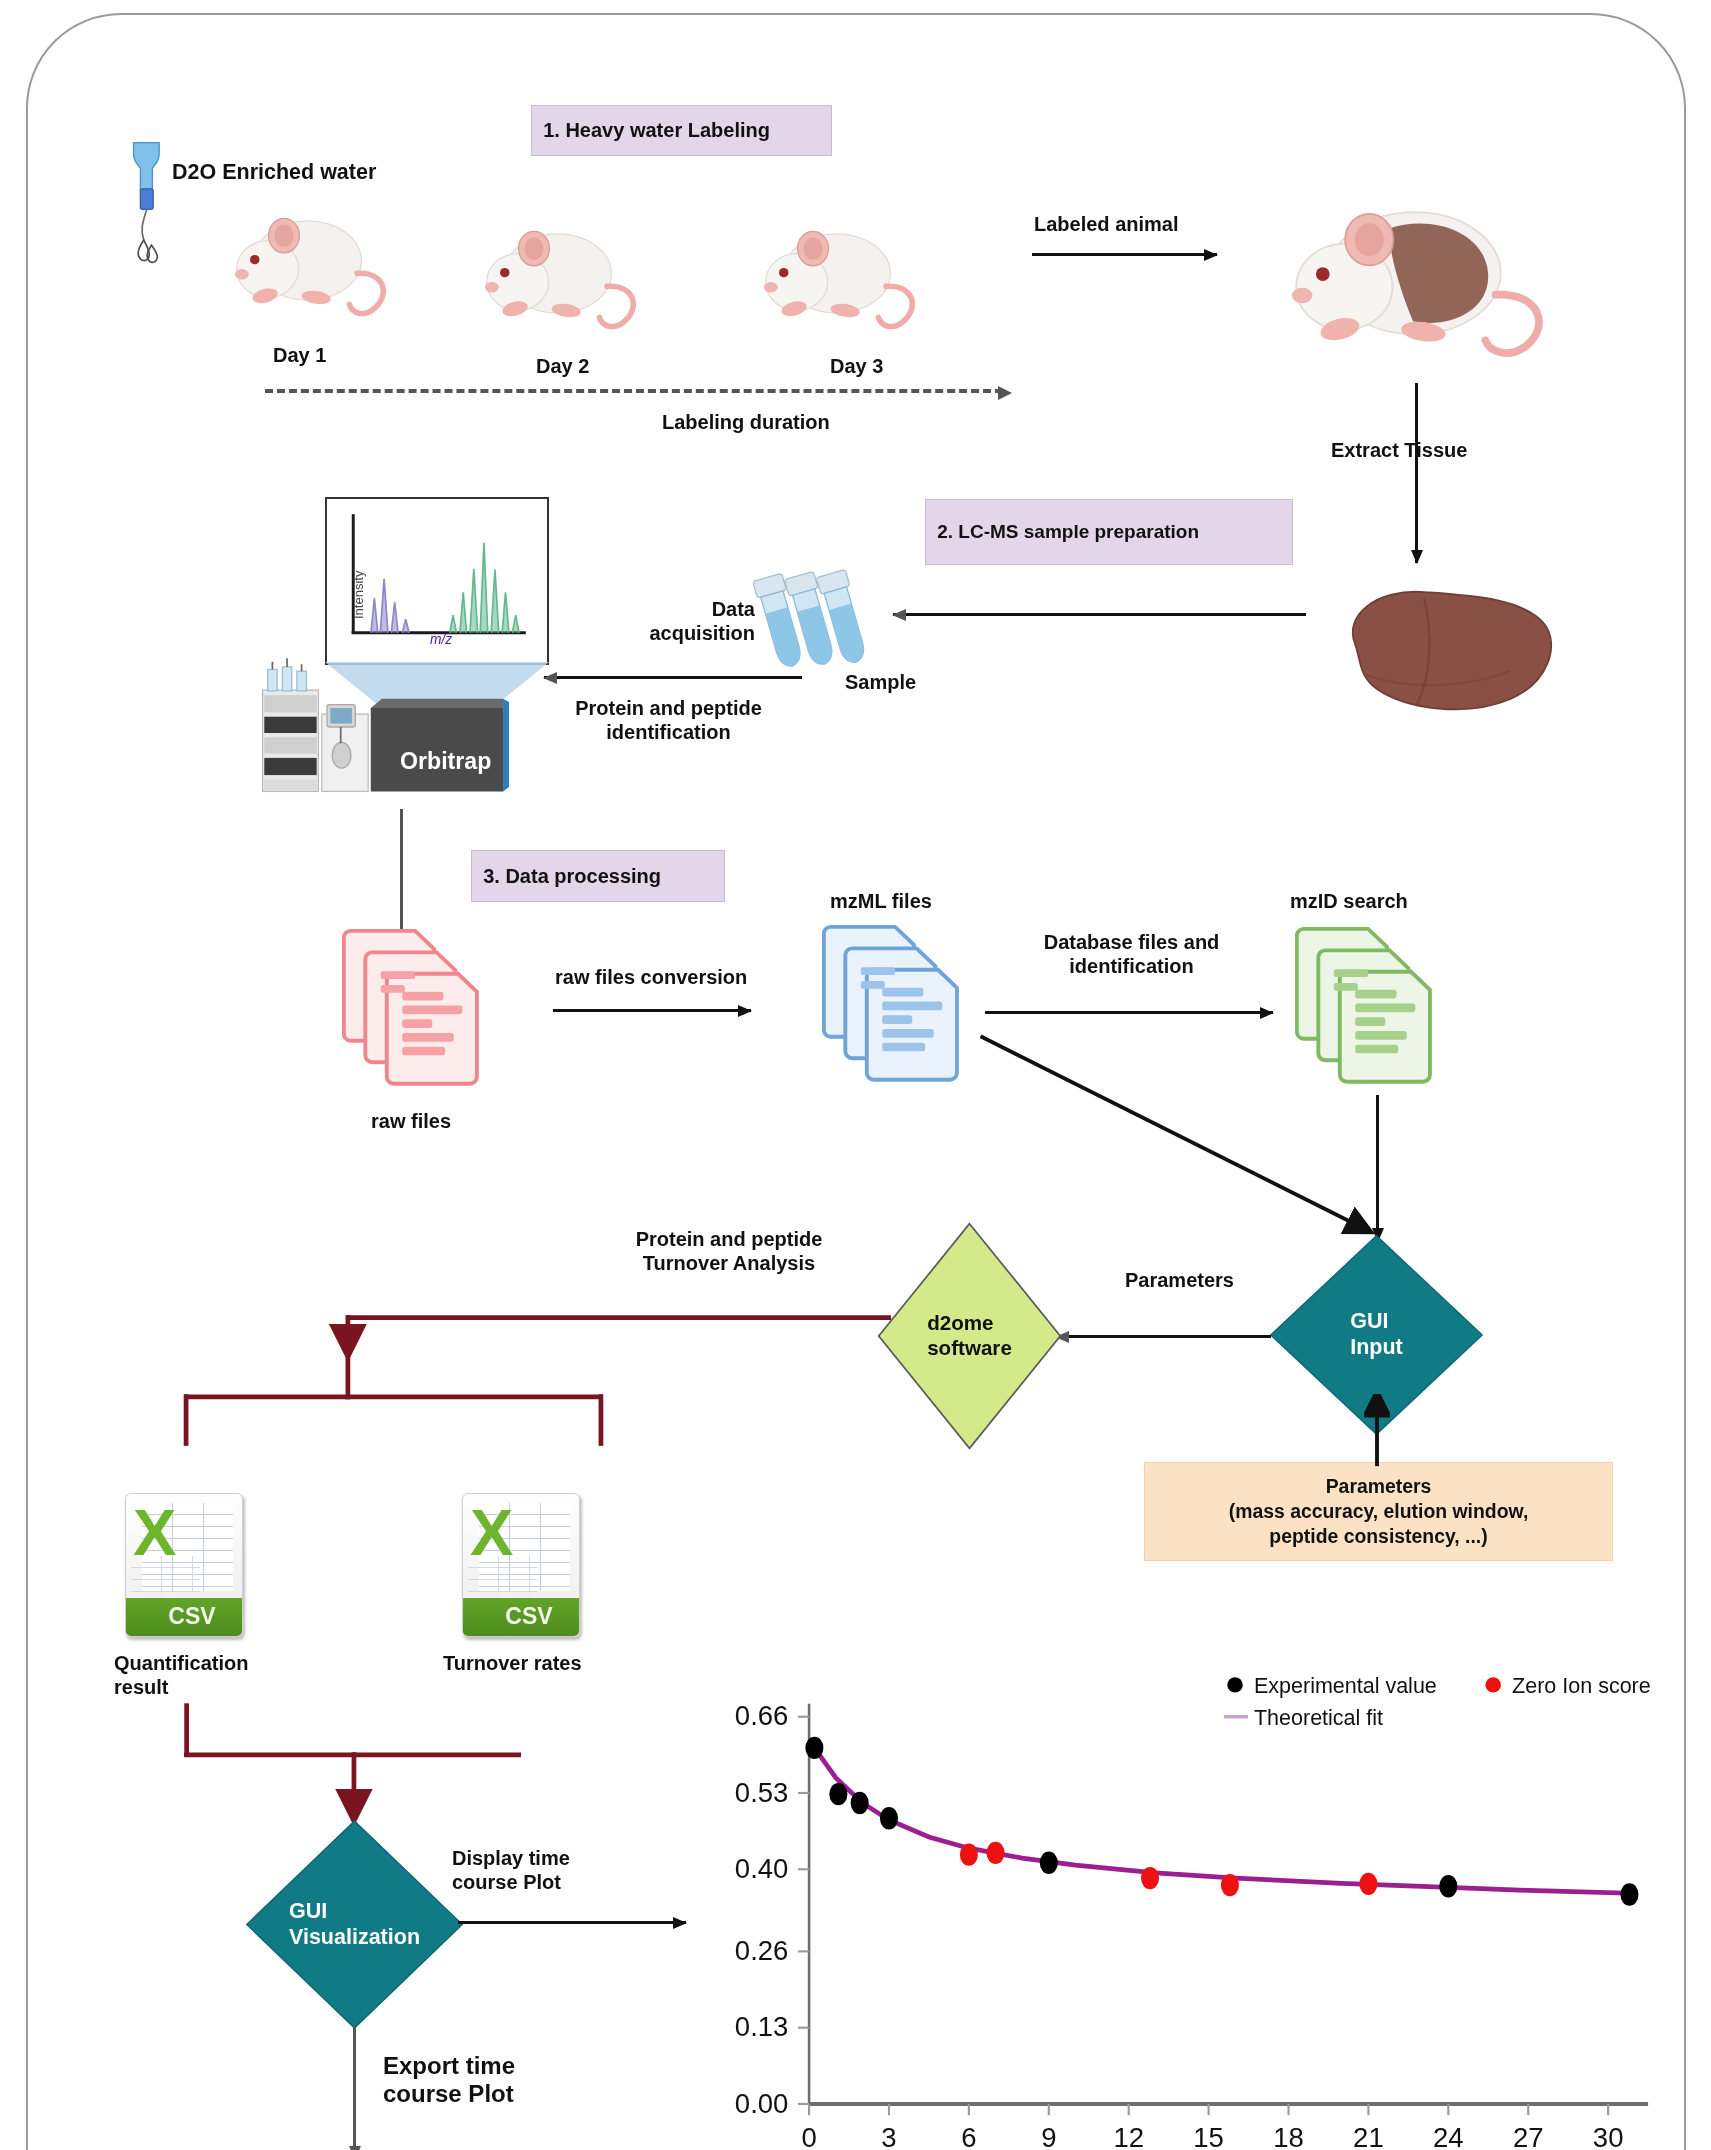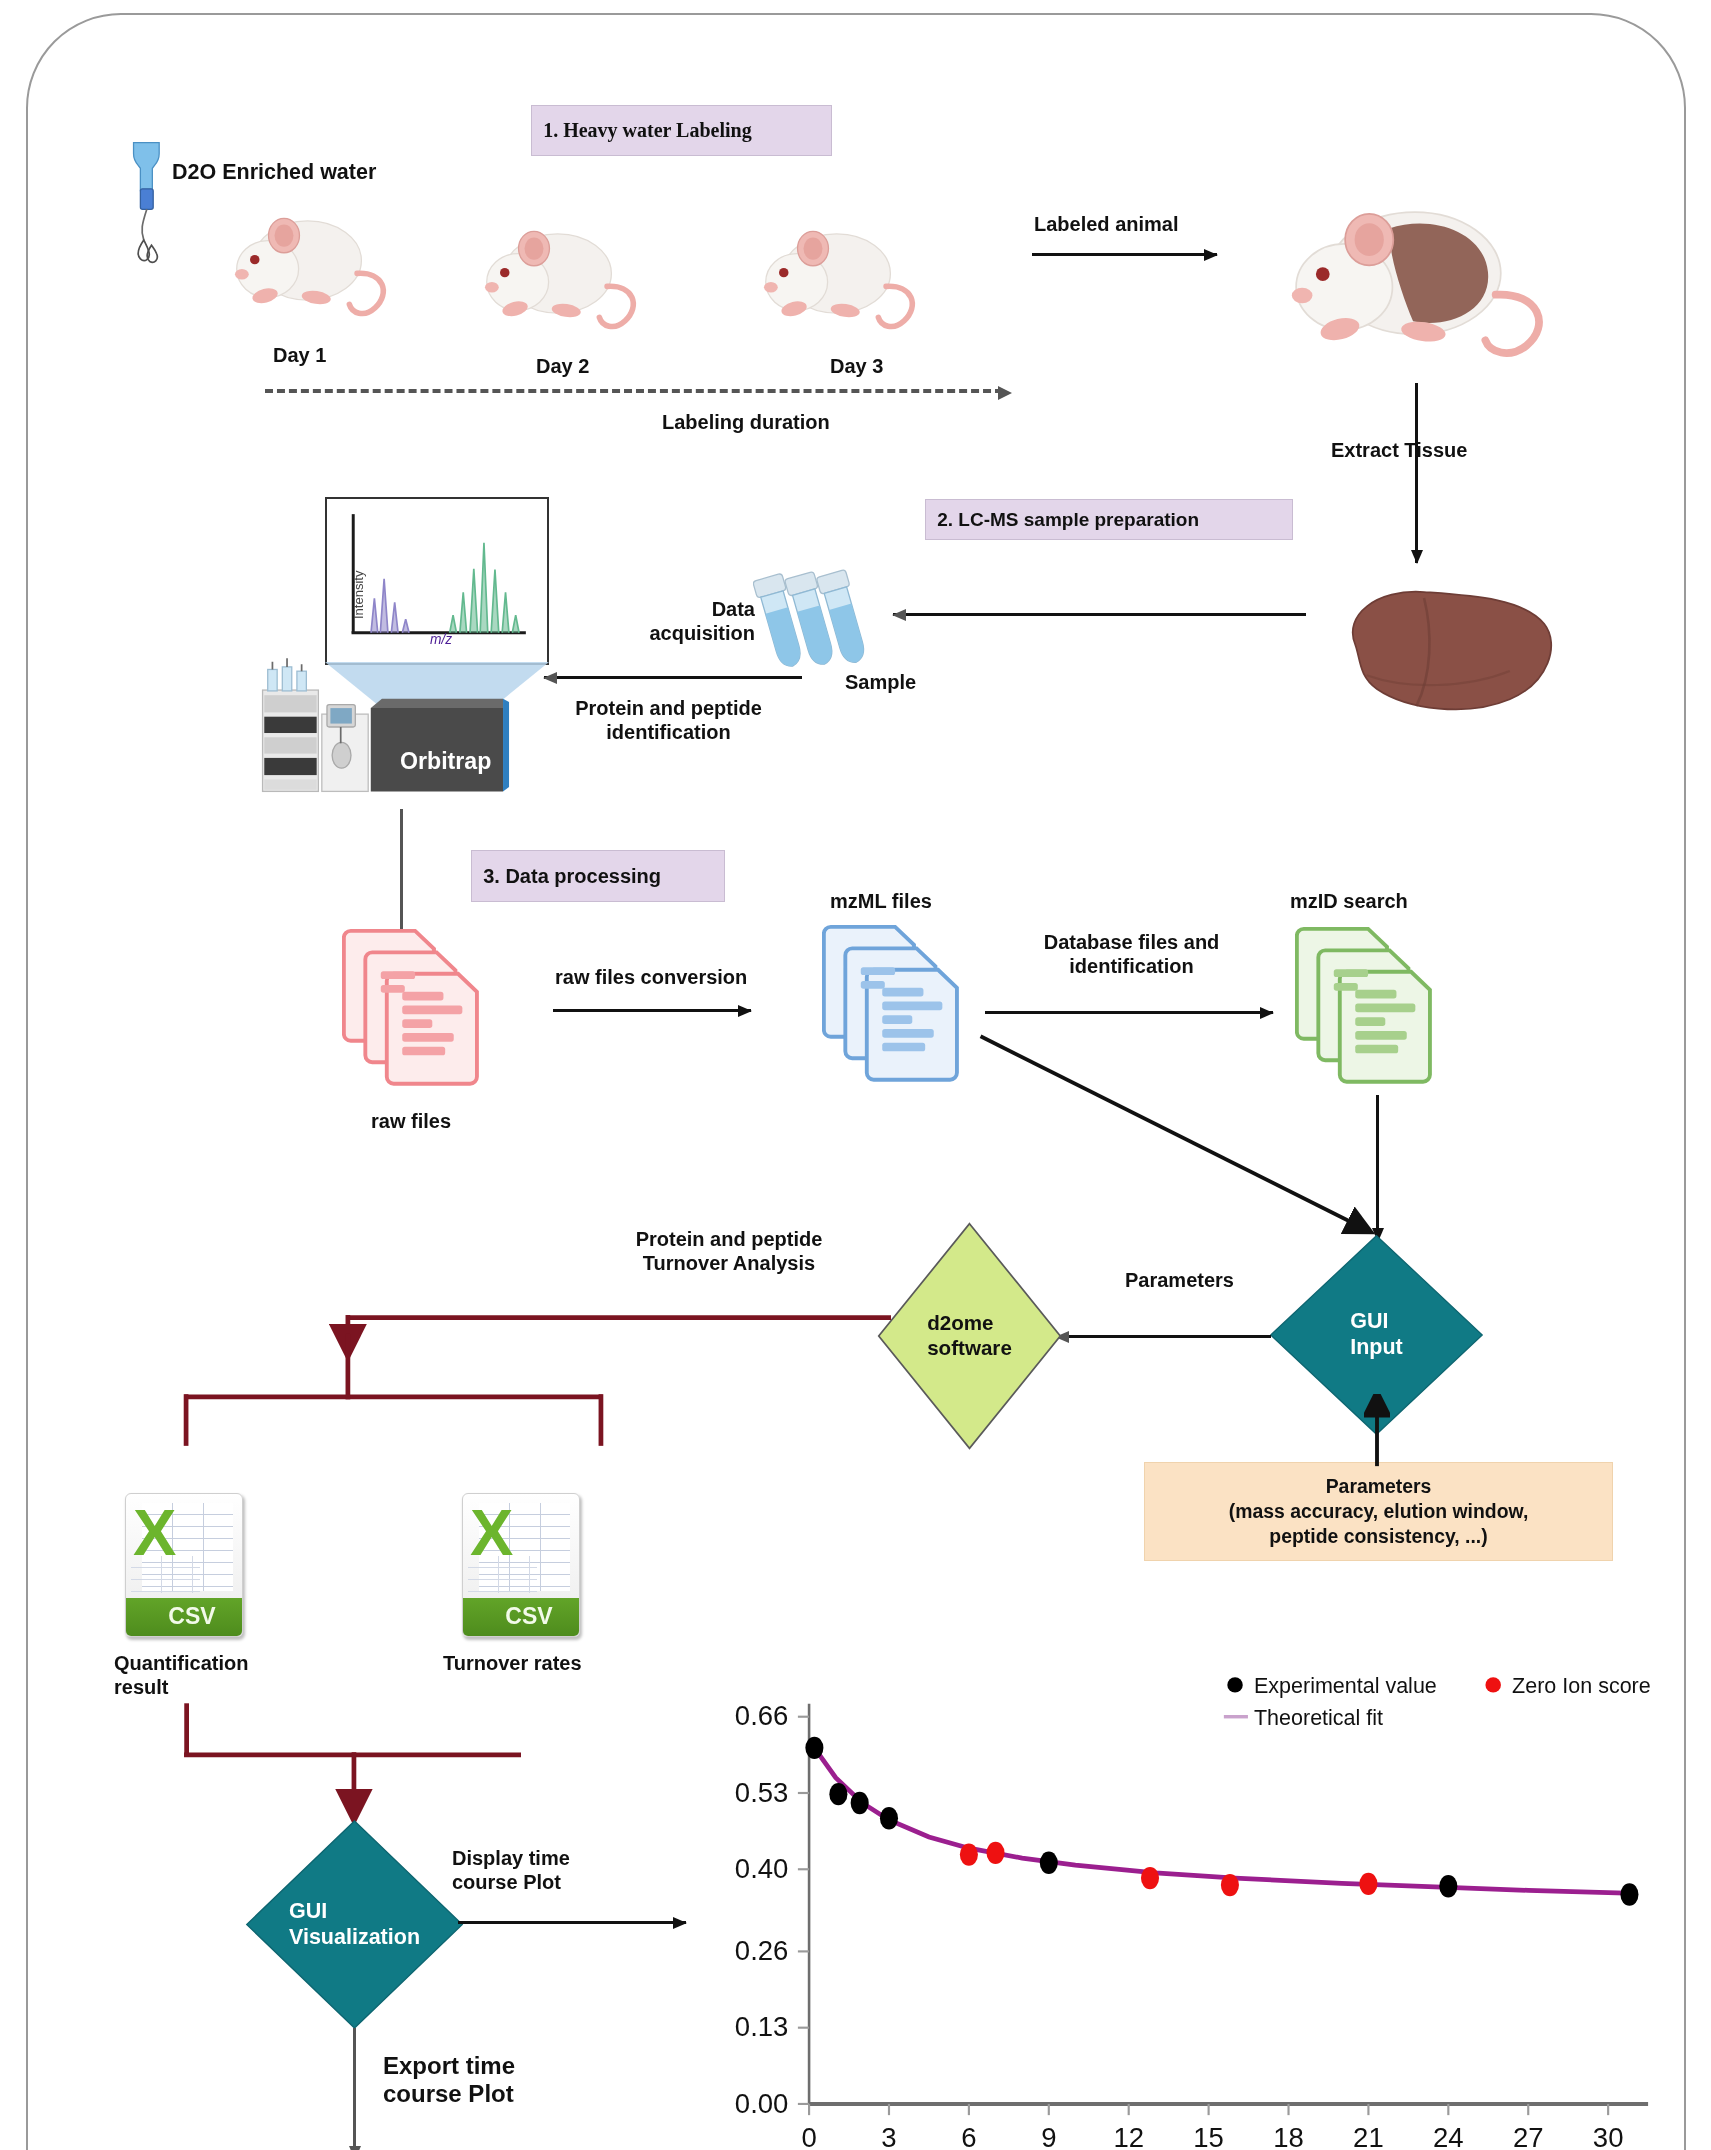--- a/index.html
+++ b/index.html
@@ -72,21 +72,21 @@
   .tube-group{position:absolute;}
   .lcms{position:absolute;}
   .bottle{position:absolute;}
 </style>
 </head>
 <body>
 
 <div id="page">
   <div class="outer-frame"></div>
 
-  <div class="step-box" style="left:531px;top:105px;width:301px;height:51px;font-size:20px;font-family:Liberation Serif, serif;">
+  <div class="step-box" style="left:531px;top:105px;width:301px;height:51px;font-size:20px;">
     <span>1. Heavy water Labeling</span>
   </div>
 
   <div class="bottle" style="left:125px;top:138px;width:47px;height:129px;">
     <svg viewBox="0 0 110 300" width="47" height="129">
       <path d="M20 10 h60 v26 q0 14 -10 26 l-6 8 v52 h-28 v-52 l-6 -8 q-10 -12 -10 -26 z" fill="#7fc0ea" stroke="#4a90c4" stroke-width="3"></path>
       <rect x="36" y="118" width="30" height="48" rx="5" fill="#4a7fd4" stroke="#33609f" stroke-width="3"></rect>
       <path d="M51 166 C 40 200, 36 216, 44 238" fill="none" stroke="#6b6b6b" stroke-width="4"></path>
       <path d="M44 238 C 30 258, 26 272, 36 282 C 46 292, 60 282, 56 266 C 53 254, 48 246, 44 238 Z" fill="none" stroke="#4f4f4f" stroke-width="4"></path>
       <path d="M62 250 C 50 268, 48 280, 58 288 C 68 294, 80 284, 74 270 C 70 260, 66 256, 62 250 Z" fill="none" stroke="#4f4f4f" stroke-width="4"></path>
@@ -155,21 +155,21 @@
       <ellipse cx="98" cy="252" rx="24" ry="18" fill="#f0b5b0"></ellipse>
       <ellipse cx="186" cy="330" rx="46" ry="24" fill="#efb2ad" transform="rotate(-14 186 330)"></ellipse>
       <ellipse cx="380" cy="336" rx="52" ry="22" fill="#efb2ad" transform="rotate(8 380 336)"></ellipse>
       <path d="M548 250 C 650 244, 676 322, 620 368 C 580 400, 534 384, 524 356" fill="none" stroke="#eeada8" stroke-width="18" stroke-linecap="round"></path>
     </svg>
   </div>
 
   <div class="arrow-v" style="left:1415px;top:383px;height:180px;"></div>
   <div class="lbl" style="left:1331px;top:439px;font-size:20px;">Extract Tissue</div>
 
-  <div class="step-box" style="left:925px;top:499px;width:368px;height:41px;font-size:19px;">
+  <div class="step-box" style="left:925px;top:499px;width:368px;height:66px;font-size:19px;">
     <span>2. LC-MS sample preparation</span>
   </div>
 
   <div class="liver" style="left:1325px;top:568px;">
     <svg width="241" height="163" viewBox="0 0 560 380">
       <path d="M70 180 C 40 110, 120 48, 230 56 C 340 64, 460 70, 510 130
                C 548 178, 520 268, 430 306 C 330 348, 190 330, 120 282
                C 78 252, 82 214, 70 180 Z" fill="#8a5046" stroke="#6e3d36" stroke-width="4"></path>
       <path d="M230 70 C 250 150, 248 250, 212 322" fill="none" stroke="#6e3d36" stroke-width="6" opacity=".6"></path>
       <path d="M96 250 C 190 284, 330 280, 430 240" fill="none" stroke="#6e3d36" stroke-width="5" opacity=".45"></path>

